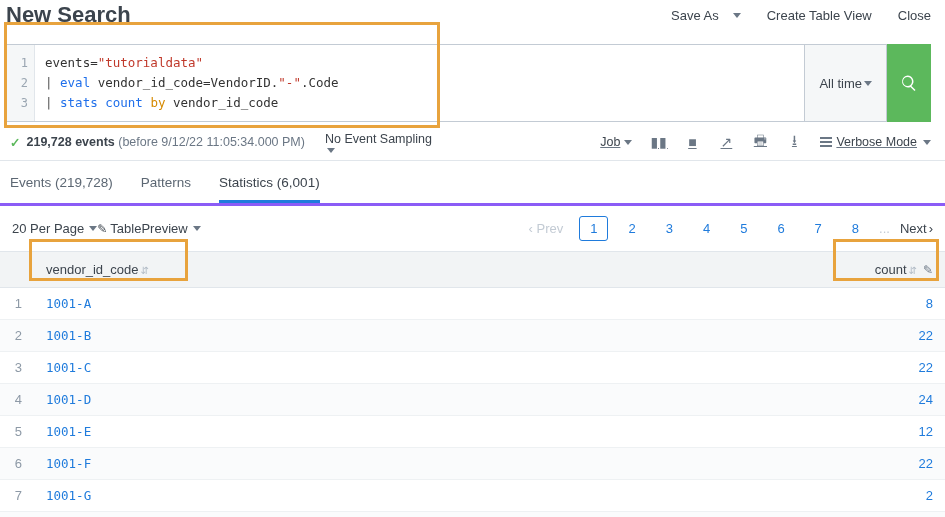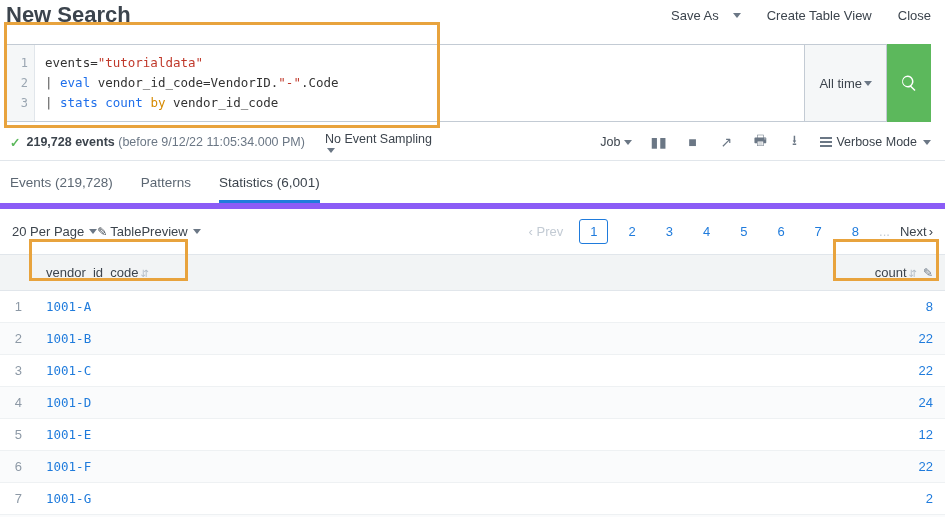--- a/index.html
+++ b/index.html
@@ -31,30 +31,30 @@
   .search-btn svg { width: 18px; height: 18px; fill: #fff; }
   
   
   .jobbar { display: flex; align-items: center; padding: 8px 14px 6px 10px; font-size: 12.5px; color: #6b7785; gap: 18px; border-bottom: 1px solid #e1e6eb; }
   .jobbar-left { display: flex; align-items: center; gap: 6px; }
   .check-icon { color: #5cb85c; font-weight: bold; }
   .events-count { color: #3c444d; }
   .events-count b { font-weight: 600; }
   .events-meta { color: #6b7785; text-align: center; }
   .sampling { color: #3c444d; cursor: pointer; display:flex; align-items:flex-start; gap:2px;flex-direction:column;}
-  .jobbar-right { margin-left: auto; display: flex; align-items: center; gap: 18px; color: #6b7785; }
+  .jobbar-right { margin-left: auto; display: flex; align-items: center; gap: 18px; color: #6b7785; text-decoration: underline; }
   .job-dd { cursor: pointer; color: #3c444d; display:flex; align-items:center; gap:2px; }
   .icon-btn { cursor: pointer; color: #6b7785; font-size: 14px; width:16px; text-align:center; }
   .verbose { display: flex; align-items: center; gap: 4px; cursor: pointer; color:#3c444d; }
   .mode-icon { display:inline-block; width:12px; height:10px; position:relative; }
   .mode-icon::before, .mode-icon::after { content:""; position:absolute; left:0; right:0; height:2px; background:#6b7785; }
   .mode-icon::before { top:0; box-shadow: 0 4px 0 #6b7785, 0 8px 0 #6b7785; }
   
   
-  .maintabs { display: flex; gap: 28px; padding: 10px 10px 0 10px; border-bottom: 6px solid #8b5cf6; font-size: 13.5px; }
+  .maintabs { display: flex; gap: 28px; padding: 10px 10px 0 10px; border-bottom: 3px solid #8b5cf6; font-size: 13.5px; }
   .maintab { padding: 4px 0 10px 0; color: #5c6773; cursor: pointer; }
   .maintab.active { color: #3c444d; border-bottom: 3px solid #1f7bdc; font-weight: 500; }
   
   
   .subbar { display: flex; align-items: center; padding: 10px 12px; }
   .sub-dd { cursor: pointer; color: #3c444d; display:flex; align-items:center; gap:3px; }
   .pencil { font-size: 12px; }
   .pager { margin-left: auto; display: flex; align-items: center; gap: 10px; }
   .page-link { color: #6b7785; cursor: pointer; padding: 4px 6px; margin-left: 24px; }
   .page-link.disabled { color: #c3cbd4; }

